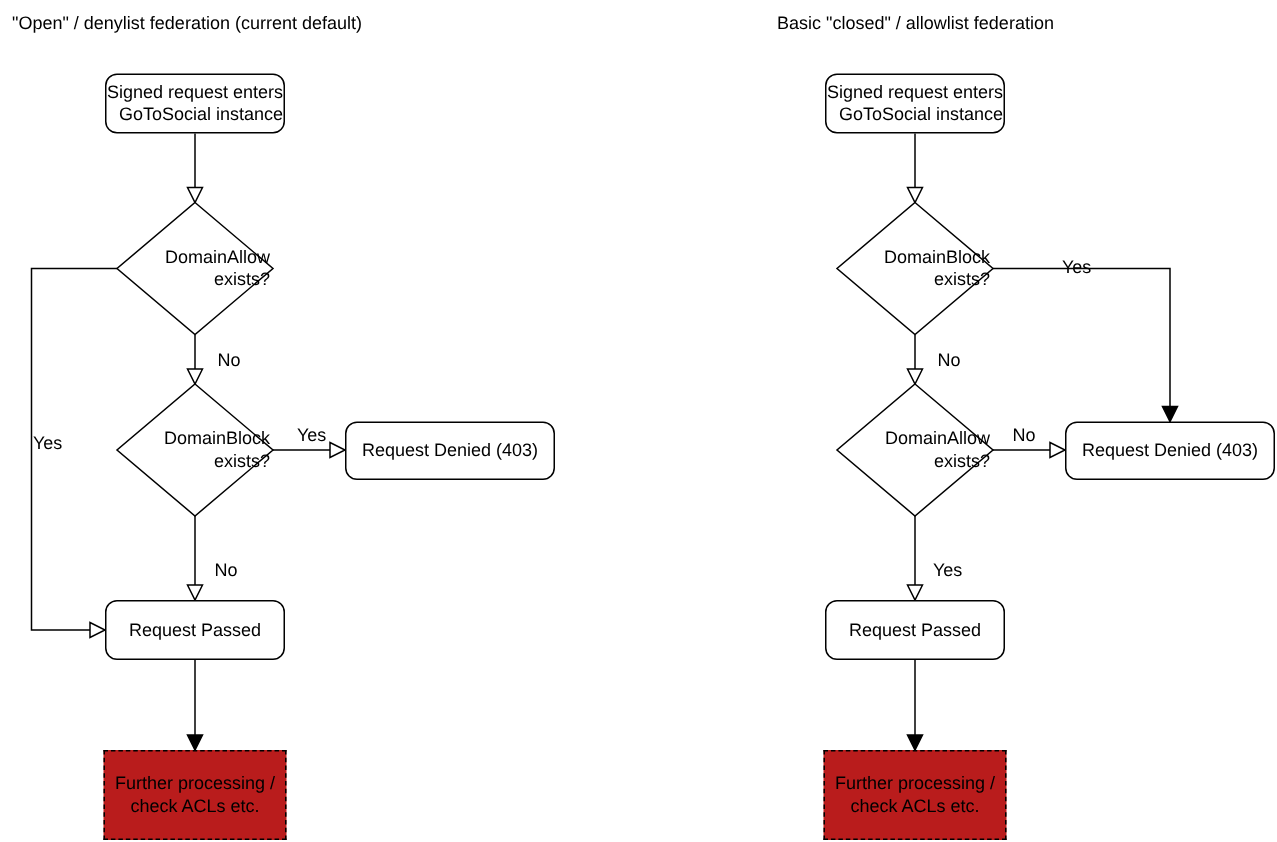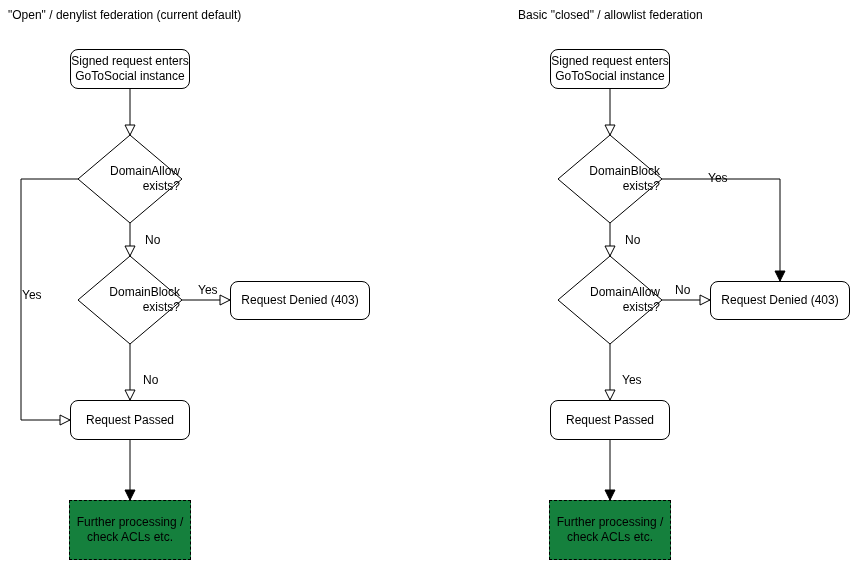--- a/index.html
+++ b/index.html
@@ -33,25 +33,26 @@
     justify-content: center;
     text-align: center;
     font-size: 12px;
     line-height: 15px;
     white-space: pre-line;
   }
   .box {
     border: 1px solid #000000;
     border-radius: 8px;
     background: #ffffff;
+    text-align: right;
   }
   .dashed-box {
     border: 1px dashed #000000;
     border-radius: 0;
-    background: #15803d;
+    background: #b91c1c;
   }
   .diamond-label {
     position: absolute;
     width: 100px;
     text-align: right;
     font-size: 12px;
     line-height: 15px;
     white-space: pre-line;
   }
   .edge-label {

